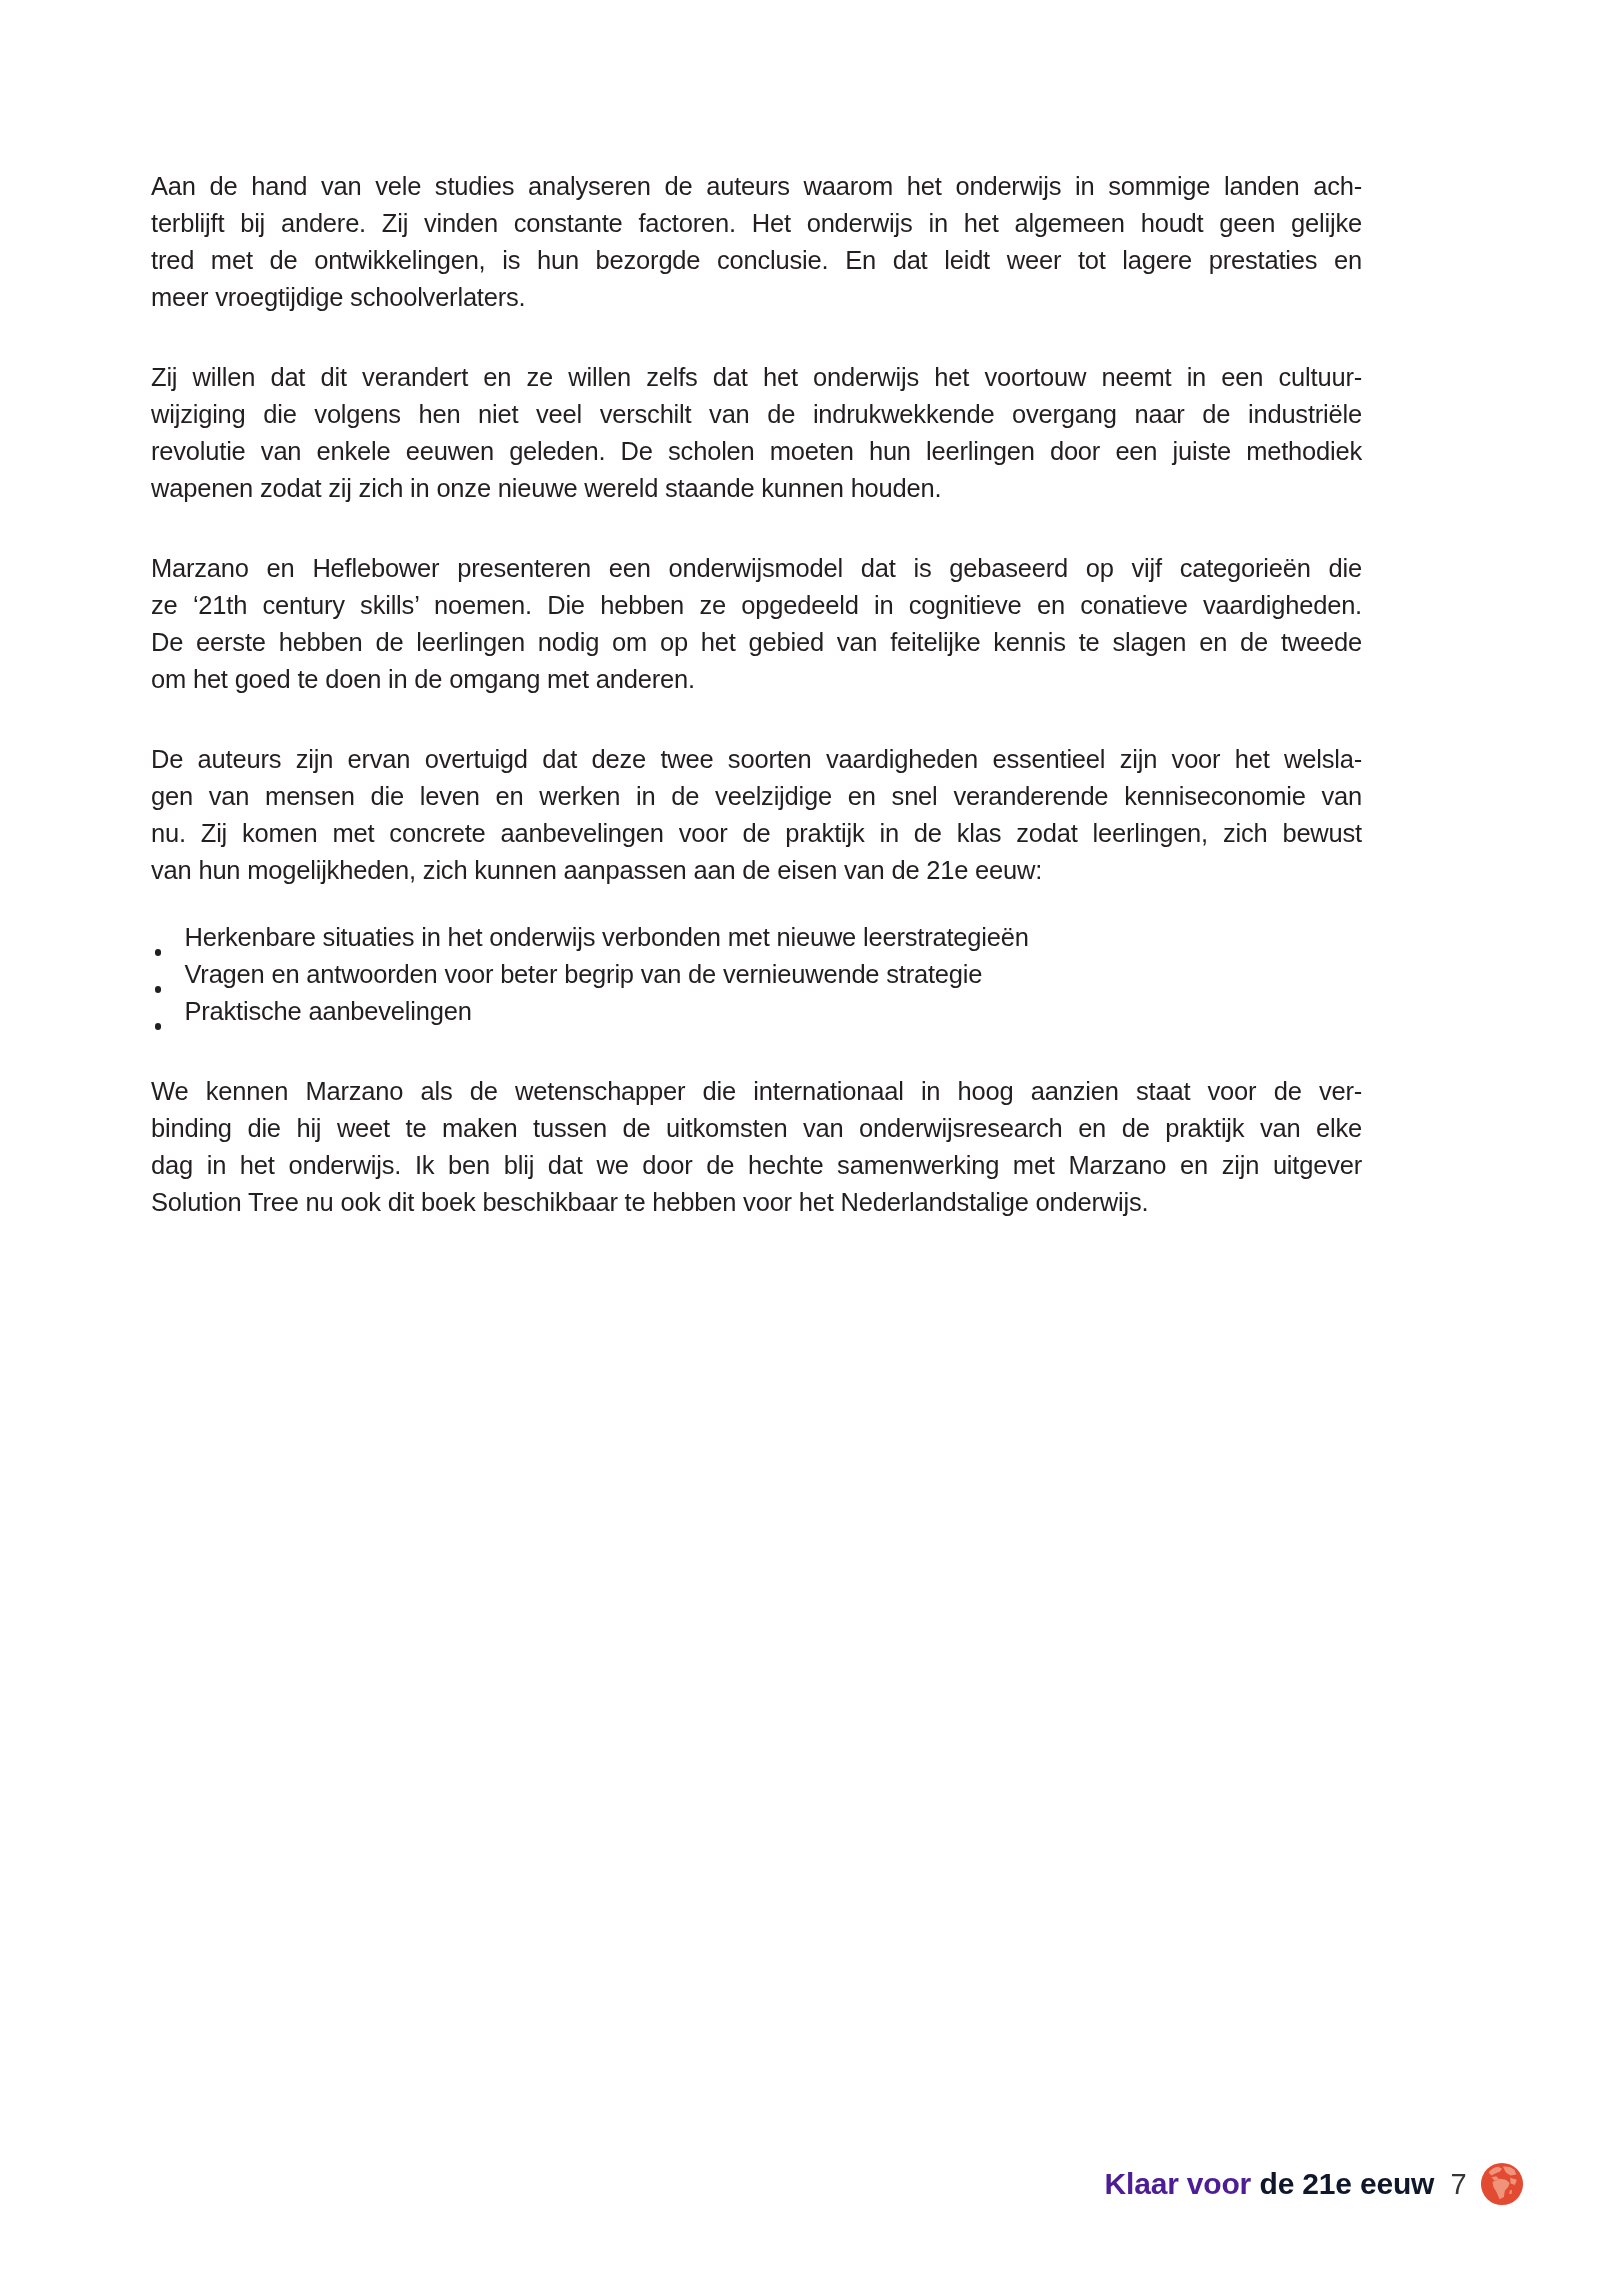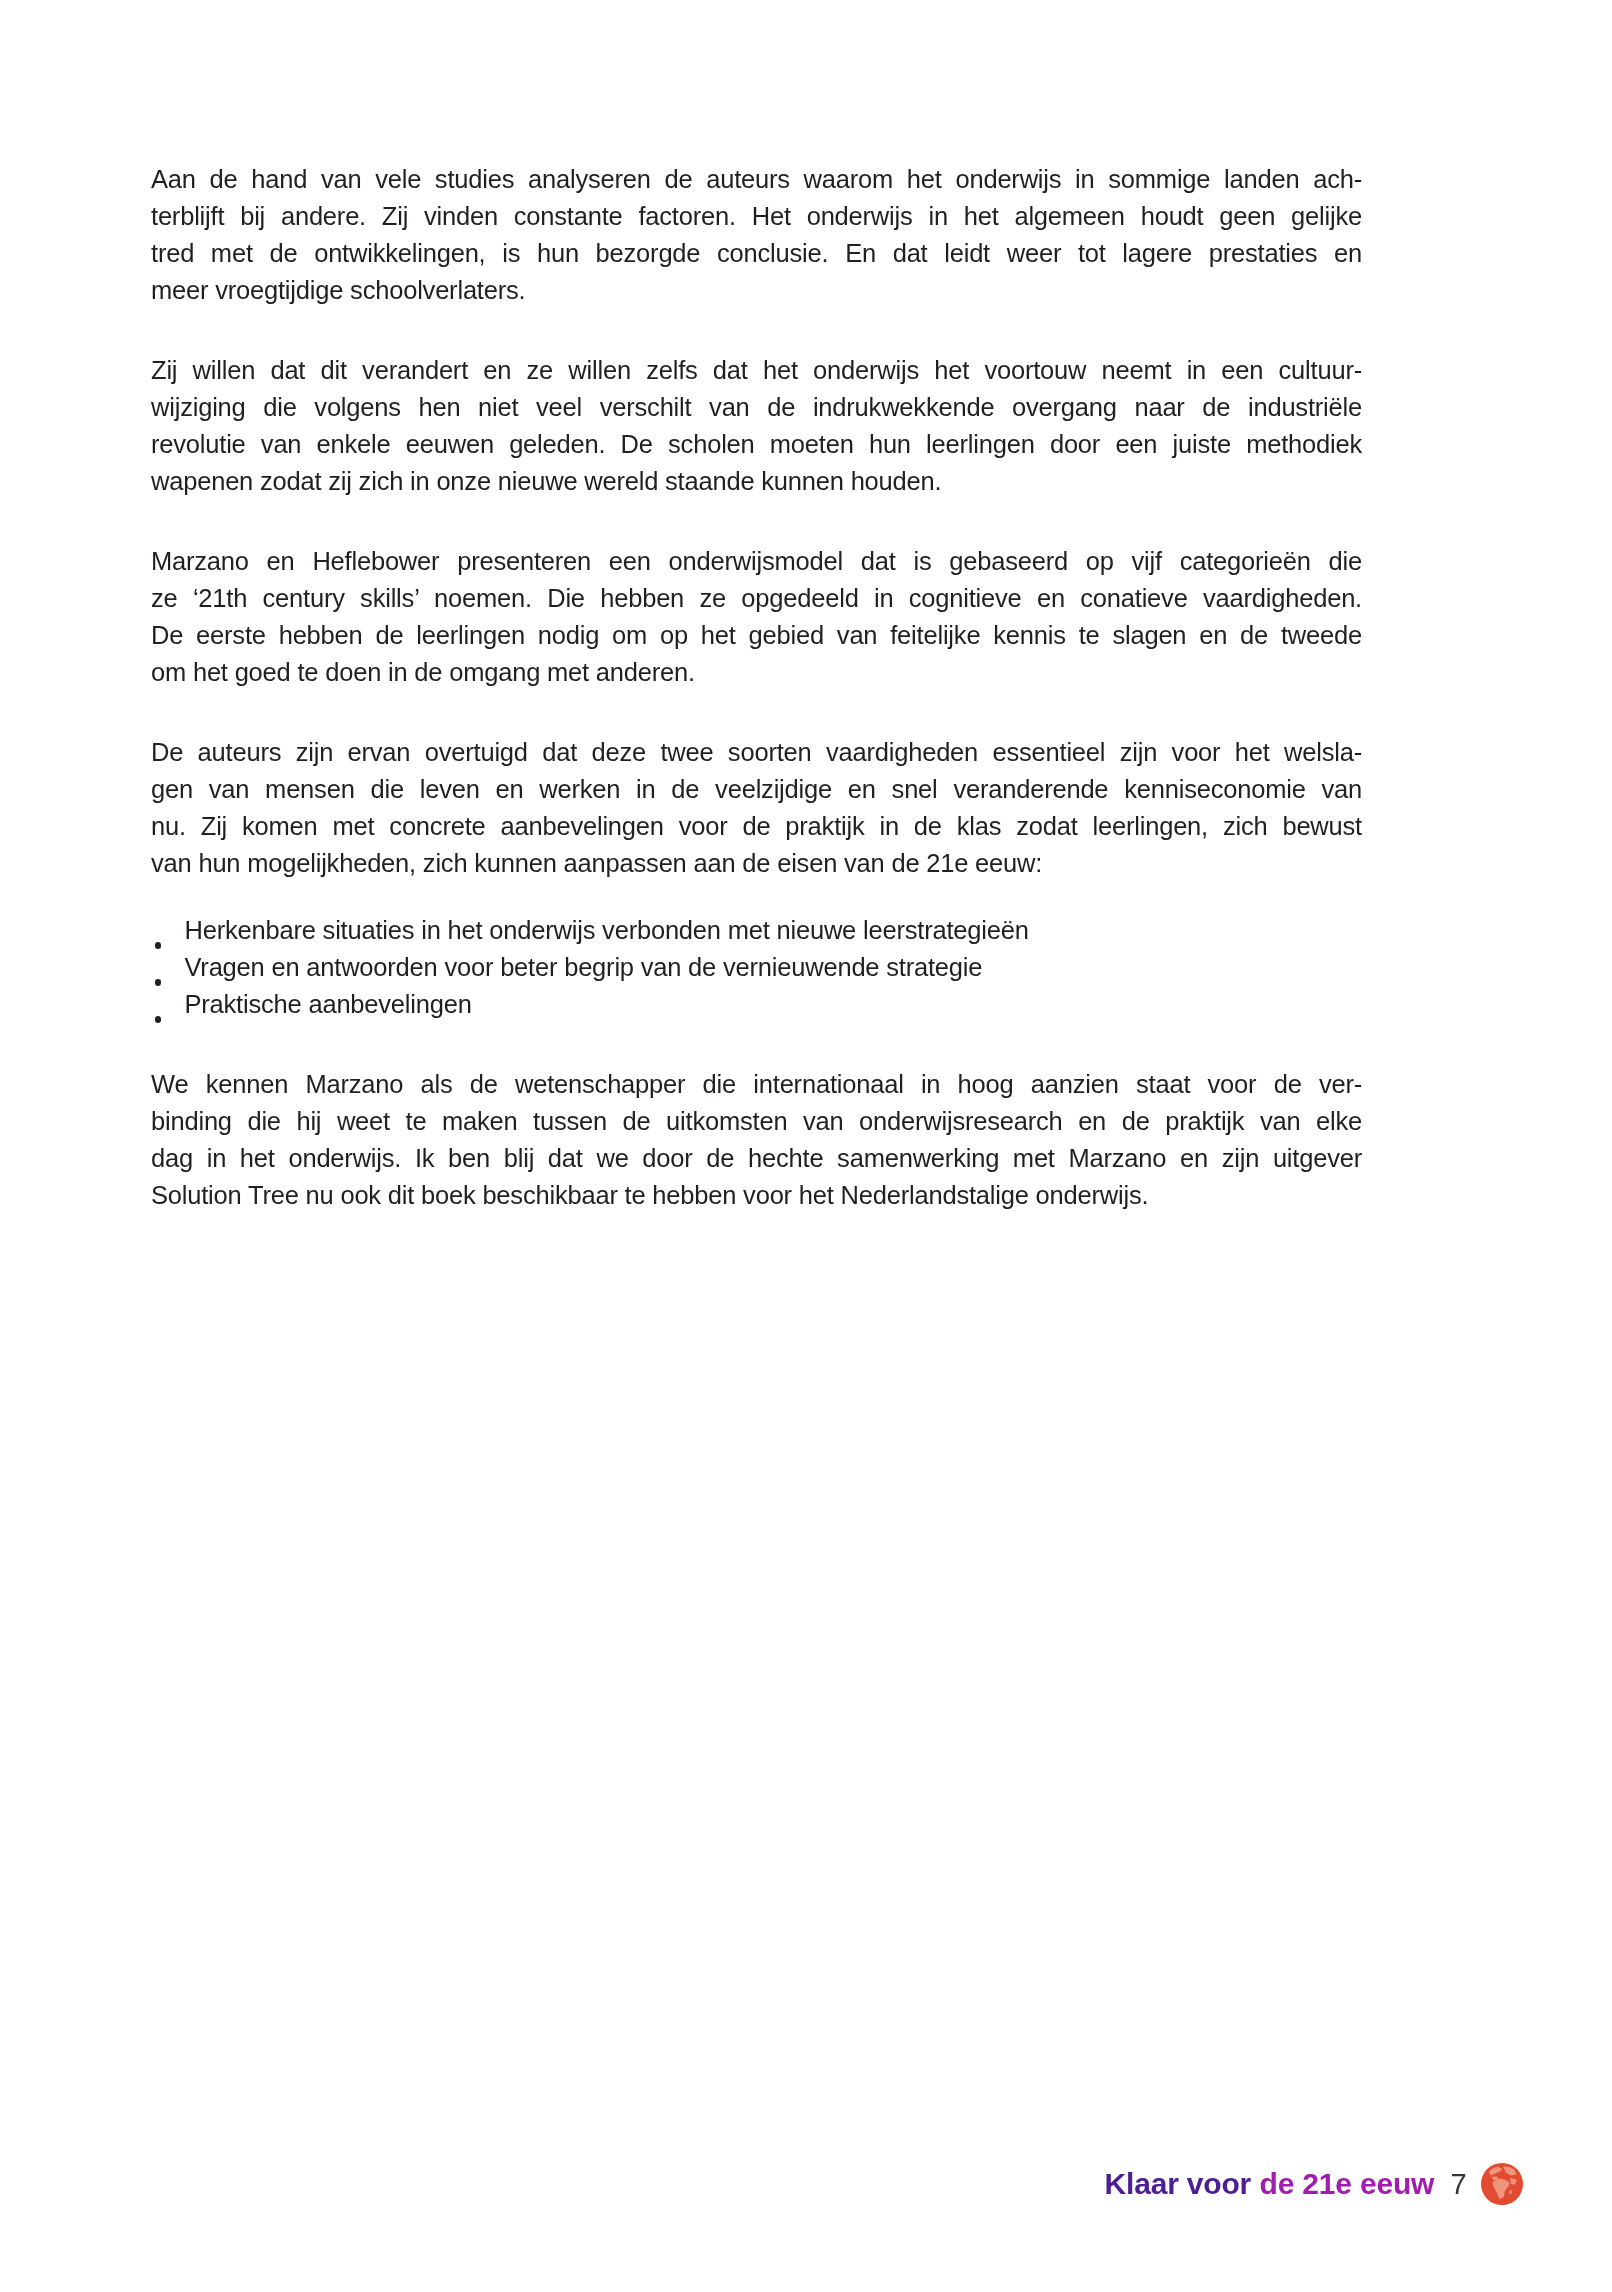--- a/index.html
+++ b/index.html
@@ -6,21 +6,21 @@
   body {
     width: 1612px; height: 2292px;
     background: #ffffff;
     font-family: "Liberation Sans", "DejaVu Sans", sans-serif;
     color: #231f20;
     position: relative;
     overflow: hidden;
   }
   .content {
     position: absolute;
-    left: 151px; top: 161px;
+    left: 151px; top: 168px;
     width: 1211px;
     font-size: 25.5px;
     line-height: 37px;
     letter-spacing: -0.2px;
   }
   .para { margin: 0 0 43px 0; }
   .line { white-space: normal; }
   .line.j { text-align: justify; text-align-last: justify; }
   .bullets {
     list-style: none;
@@ -112,21 +112,21 @@
       <div class="line j">binding die hij weet te maken tussen de uitkomsten van onderwijsresearch en de praktijk van elke</div>
       <div class="line j">dag in het onderwijs. Ik ben blij dat we door de hechte samenwerking met Marzano en zijn uitgever</div>
       <div class="line">Solution Tree nu ook dit boek beschikbaar te hebben voor het Nederlandstalige onderwijs.</div>
     </div>
 
 
   </main>
 
   <footer class="footer">
     <span class="f-bold" style="color: #4c1d95;">Klaar voor</span>
-    <span class="f-light" style="color: #a21caf;">de 21e eeuw</span>
+    <span class="f-light" style="color: #0f172a;">de 21e eeuw</span>
     <span class="f-num" style="color: rgb(54, 54, 54);">7</span>
     <svg class="globe" viewBox="0 0 46 46" aria-hidden="true">
       <circle cx="23" cy="23" r="22" fill="#e24b31"></circle>
       <path d="M9 11 Q13 5.5 19 5 L23 7 L21 10 L16 12 L12 14 Z" fill="#f0937b"></path>
       <path d="M24 5 Q31 4 36 8 L38 13 L32 14 L27 11 Z" fill="#f0937b"></path>
       <path d="M12 16 L17 15 L20 18 L15 19.5 Z" fill="#f0937b"></path>
       <path d="M13 21 L21 17.5 L27 18.5 L31 22 L29.5 26 L26 30 L25 36.5 L20.5 39 L17.5 32 L14 26 Z" fill="#f0937b"></path>
       <path d="M31.5 16.5 L38.5 18.5 L36.5 24 L32 22.5 Z" fill="#f0937b"></path>
       <path d="M31 30 L33.5 29 L33 33.5 L30.5 33.5 Z" fill="#f0937b"></path>
     </svg>

